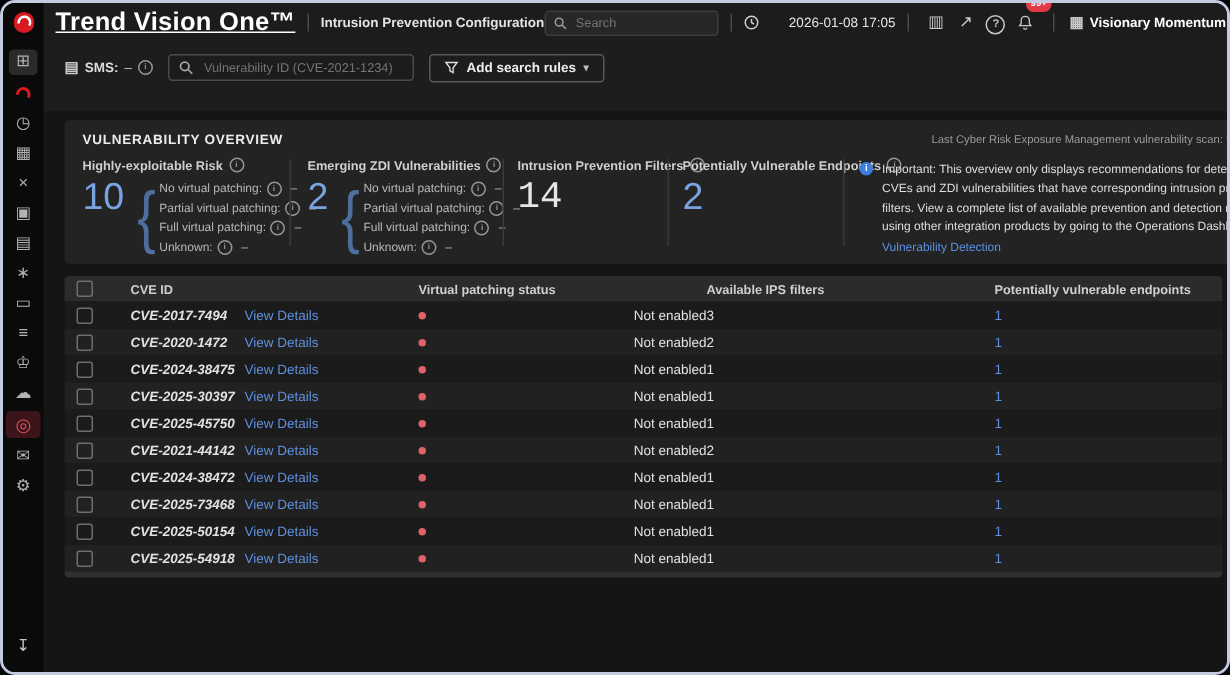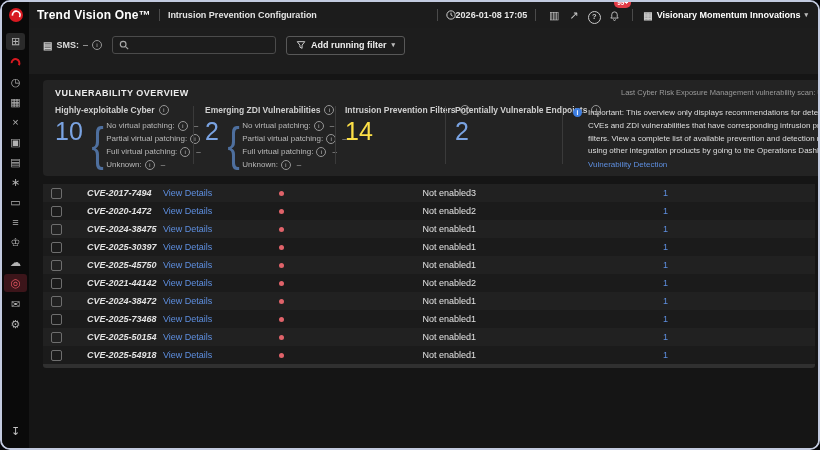--- a/index.html
+++ b/index.html
@@ -1,27 +1,27 @@
 <!DOCTYPE html>
 <html><head>
 <meta charset="utf-8">
 <style>
   html,body{margin:0;padding:0;background:#05060a;}
   .win{position:relative;width:820px;height:450px;box-sizing:border-box;border:2px solid #c3cbe0;border-radius:10px;
        overflow:hidden;background:#151515;font-family:"Liberation Sans",sans-serif;-webkit-font-smoothing:antialiased;}
   
   .tb{position:absolute;top:0;left:0;right:0;height:26px;background:#1c1c1c;display:flex;align-items:center;z-index:5;}
   .tb .logocell{width:27px;height:26px;background:#0a0a0a;display:flex;align-items:center;justify-content:center;flex:none;}
-  .product{font-size:12px;font-weight:bold;color:#fff;margin-left:8px;letter-spacing:.2px;white-space:nowrap;}
+  .product{font-size:17px;font-weight:bold;color:#fff;margin-left:8px;letter-spacing:.2px;white-space:nowrap;text-decoration:underline;}
   .tbsep{width:1px;height:12px;background:#4a4a4a;margin:0 8px;flex:none;}
   .apptitle{font-size:9px;font-weight:bold;color:#e3e3e3;white-space:nowrap;}
   .tbspacer{flex:1;}
   .tbsearch{width:104px;height:15px;background:#272727;border:1px solid #3c3c3c;border-radius:3px;display:flex;align-items:center;gap:4px;padding:0 5px;flex:none;}
   .tbsearch input{flex:1;min-width:0;background:transparent;border:none;outline:none;color:#ccc;font-size:8.5px;font-family:"Liberation Sans",sans-serif;}
-  .dt{display:flex;align-items:flex-start;gap:0;font-size:9px;font-weight:bold;color:#e6e6e6;white-space:nowrap;}
+  .dt{display:flex;align-items:flex-start;gap:20px;font-size:9px;font-weight:normal;color:#e6e6e6;white-space:nowrap;}
   .tbicon{position:relative;width:20px;text-align:center;color:#c9c9c9;font-size:11px;line-height:26px;flex:none;cursor:default;}
   .tbicon svg{vertical-align:middle;}
   .badge{position:absolute;top:-4px;left:10px;background:#e23b46;color:#fff;font-size:6.5px;font-weight:bold;padding:1px 3px;border-radius:6px;line-height:1.2;}
   .account{display:flex;align-items:center;gap:4px;font-size:9px;font-weight:bold;color:#fff;margin:0 10px 0 2px;white-space:nowrap;}
   .bicon{font-size:10px;color:#c9c9c9;}
   .chev{font-size:7px;color:#bbb;}
   .helpc{display:inline-flex;width:11px;height:11px;border:1px solid #c9c9c9;border-radius:50%;align-items:center;justify-content:center;font-size:7.5px;font-weight:bold;color:#c9c9c9;}
   
   .sb{position:absolute;top:26px;bottom:0;left:0;width:27px;background:#0a0a0a;display:flex;flex-direction:column;align-items:center;padding-top:5px;gap:4px;z-index:4;}
   .sbi{width:19px;height:16px;border-radius:3px;display:flex;align-items:center;justify-content:center;color:#b3b3b3;font-size:11px;line-height:1;flex:none;cursor:default;}
@@ -44,21 +44,21 @@
   .policy{display:flex;align-items:center;gap:5px;font-size:9px;margin-left:4px;}
   .plabel{font-weight:bold;color:#eee;}
   .plink{color:#5e8fe0;text-decoration:none;}
   
   .panel{position:absolute;left:14px;top:52px;width:779px;height:96px;background:#232323;border-radius:4px;overflow:hidden;}
   .pvtitle{position:absolute;left:12px;top:8px;font-size:9px;font-weight:bold;letter-spacing:.5px;color:#ececec;}
   .vdiv{position:absolute;top:26px;bottom:12px;width:1px;background:#3a3a3a;}
   .stat{position:absolute;top:25px;}
   .slbl{display:flex;align-items:center;gap:4px;font-size:8.5px;font-weight:bold;color:#cfcfcf;white-space:nowrap;}
   .big{font-size:25px;color:#7aa3e2;line-height:1.1;}
-  .big.white{color:#fde047;}
+  .big.white{color:#e5e5e5;font-family:Liberation Mono, monospace;}
   .s12{display:flex;align-items:flex-start;margin-top:3px;}
   .brace{font-size:46px;font-weight:100;color:#4e6f9e;line-height:52px;margin:0 1px 0 7px;transform:scaleX(.8);}
   .bd{margin-top:1px;}
   .bdrow{display:flex;align-items:center;gap:3px;height:13px;font-size:8px;color:#b8b8b8;white-space:nowrap;}
   .dash{margin-left:3px;color:#b8b8b8;}
   .lastscan{position:absolute;left:578px;top:8px;width:420px;font-size:7.5px;color:#9b9b9b;white-space:nowrap;}
   .notice{position:absolute;left:530px;top:27px;display:flex;gap:6px;width:310px;}
   .iinfo{width:9px;height:9px;border-radius:50%;background:#3d7de0;color:#fff;font-size:6.5px;font-weight:bold;display:flex;align-items:center;justify-content:center;flex:none;margin-top:1px;font-style:normal;}
   .ntxt{font-size:8px;line-height:1.6;color:#dedede;width:262px;}
   .nlink{display:block;color:#5e8fe0;text-decoration:none;margin-top:1px;}
@@ -85,20 +85,27 @@
     <div class="logocell">
       <svg width="14" height="14" viewBox="0 0 20 20">
         <circle cx="10" cy="10" r="10" fill="#d71920"></circle>
         <path d="M5 11a5.5 5.5 0 1 1 10 2" stroke="#fff" stroke-width="2.4" fill="none"></path>
       </svg>
     </div>
     <span class="product">Trend Vision One™</span>
     <span class="tbsep"></span>
     <span class="apptitle">Intrusion Prevention Configuration</span>
     <span class="tbspacer"></span>
+    <div class="tbsearch">
+      <svg width="9" height="9" viewBox="0 0 12 12">
+        <circle cx="5" cy="5" r="3.4" fill="none" stroke="#9a9a9a" stroke-width="1.4"></circle>
+        <line x1="7.6" y1="7.6" x2="11" y2="11" stroke="#9a9a9a" stroke-width="1.4"></line>
+      </svg>
+      <input placeholder="Search" style="">
+    </div>
     <span class="tbsep"></span>
     <span class="dt">
       <svg width="10" height="10" viewBox="0 0 12 12">
         <circle cx="6" cy="6" r="5" fill="none" stroke="#cdcdcd" stroke-width="1.2"></circle>
         <path d="M6 3.2V6l2 1.3" fill="none" stroke="#cdcdcd" stroke-width="1.2"></path>
       </svg>
       <span>2026-01-08 17:05</span>
     </span>
     <span class="tbsep"></span>
     <span class="tbicon">▥</span>
@@ -150,36 +157,37 @@
         <span class="bicon">▤</span>
         <span>SMS:</span>
         <span class="smsval">–</span>
         <i class="ci">i</i>
       </span>
       <div class="searchbox">
         <svg width="10" height="10" viewBox="0 0 12 12">
           <circle cx="5" cy="5" r="3.4" fill="none" stroke="#a8a8a8" stroke-width="1.4"></circle>
           <line x1="7.6" y1="7.6" x2="11" y2="11" stroke="#a8a8a8" stroke-width="1.4"></line>
         </svg>
+        <input placeholder="Vulnerability ID (CVE-2021-1234)" style="">
       </div>
       <button class="addfilter">
         <svg width="10" height="10" viewBox="0 0 12 12">
           <path d="M1.5 2h9L7.3 6.2V10L4.7 8.6V6.2z" fill="none" stroke="#ddd" stroke-width="1.1"></path>
         </svg>
-        <span>Add running filter</span>
+        <span>Add search rules</span>
         <span class="chev">▾</span>
       </button>
     </div>
 
     <div class="panel">
       <div class="pvtitle">VULNERABILITY OVERVIEW</div>
 
       <div class="stat" style="left:12px;width:140px;">
         <div class="slbl">
-            <span>Highly-exploitable Cyber</span>
+            <span>Highly-exploitable Risk</span>
             <i class="ci">i</i>
           </div>
         <div class="s12">
           <span class="big">10</span>
           <span class="brace">{</span>
           <div class="bd">
             <div class="bdrow">
                 <span>No virtual patching:</span>
                 <i class="ci">i</i>
                 <span class="dash">–</span>
@@ -264,20 +272,28 @@
       <div class="notice">
         <i class="iinfo">i</i>
         <div class="ntxt">
           <span>Important: This overview only displays recommendations for detected CVEs and ZDI vulnerabilities that have corresponding intrusion prevention filters. View a complete list of available prevention and detection rules using other integration products by going to the Operations Dashboard. ›</span>
           <a class="nlink" href="#">Vulnerability Detection</a>
         </div>
       </div>
     </div>
 
     <div class="table">
+      <div class="thead">
+        <span class="cb"></span>
+        <span>CVE ID</span>
+        <span></span>
+        <span>Virtual patching status</span>
+        <span>Available IPS filters</span>
+        <span>Potentially vulnerable endpoints</span>
+      </div>
 
       <div class="tr">
         <span class="cb"></span>
         <span class="cve">CVE-2017-7494</span>
         <a class="vd" href="#">View Details</a>
         <span class="statuscell">
             <span class="dot"></span>
             <span>Not enabled</span>
           </span>
         <span>3</span>

